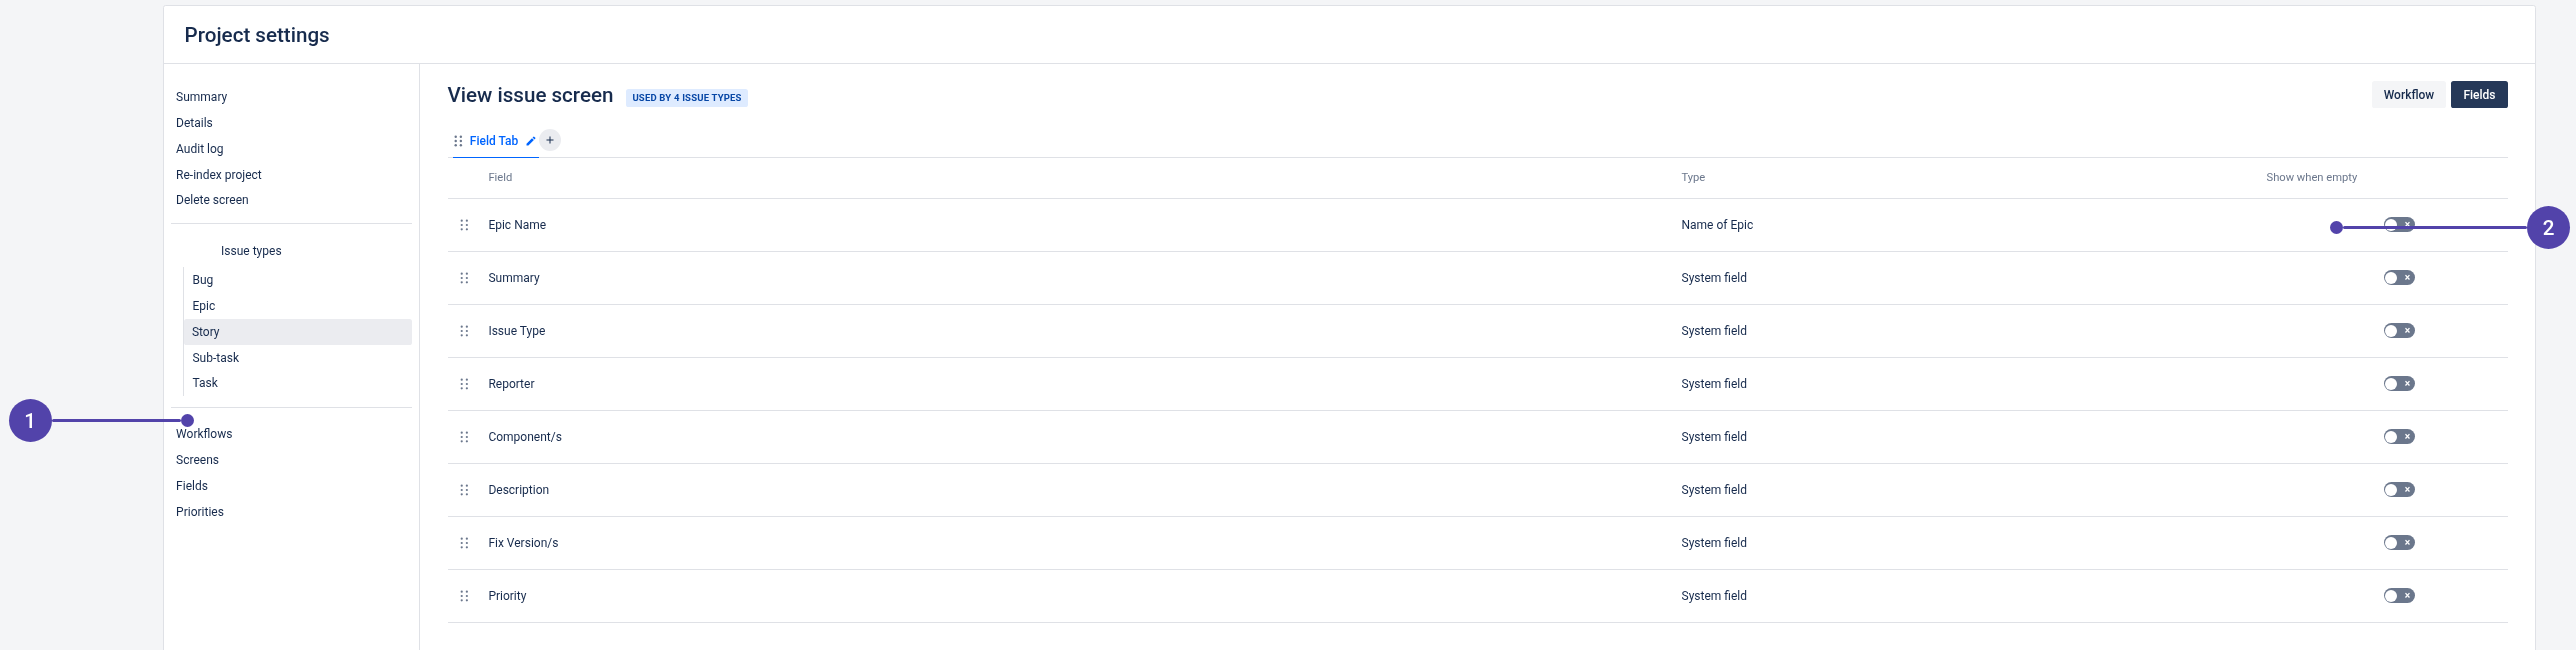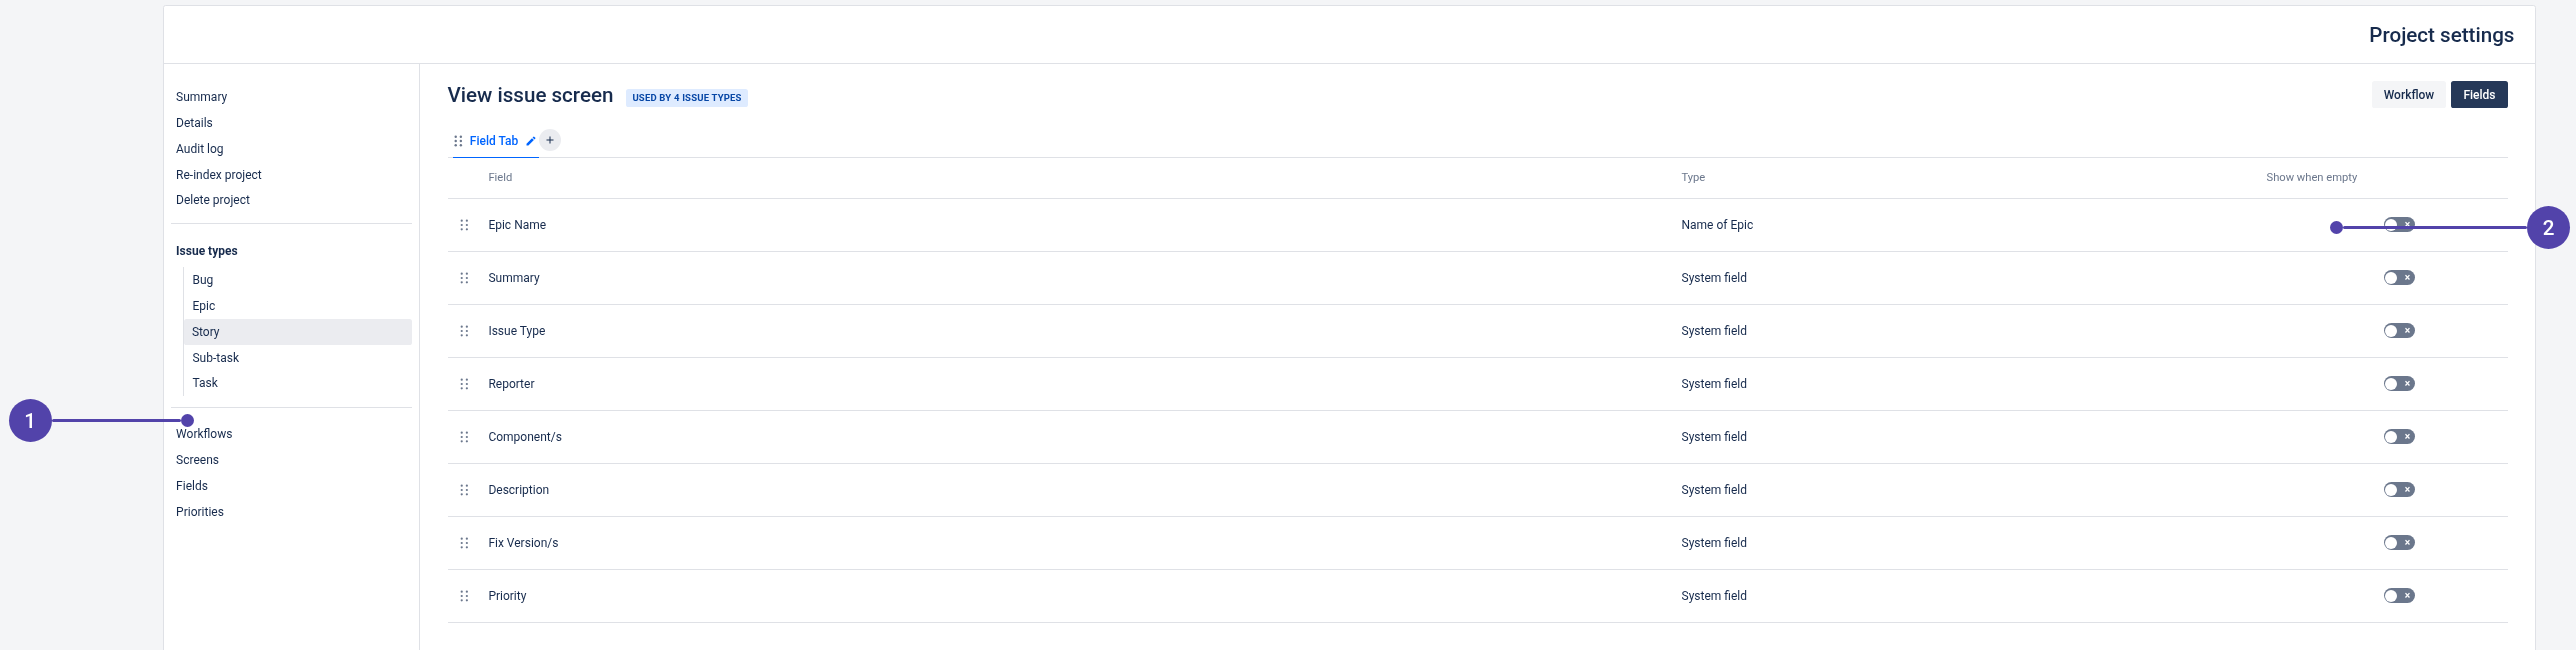--- a/index.html
+++ b/index.html
@@ -39,21 +39,20 @@
     background: var(--white);
     border: 0.9px solid var(--border);
     border-radius: 2.6px;
     display: flex;
     flex-direction: column;
     overflow: hidden;
   }
   .panel-header {
     padding: 17px 20.6px 15.5px 20.6px;
     border-bottom: 0.9px solid var(--border);
-    text-align: right;
   }
   .panel-title {
     font-size: 20.6px;
     font-weight: 500;
     color: var(--navy);
   }
   .panel-body {
     flex: 1 1 auto;
     display: flex;
     min-height: 0;
@@ -70,22 +69,23 @@
   }
   .side-group:last-child { border-bottom: none; }
   .side-item, .side-subitem, .side-heading {
     display: block;
     padding: 6.9px 0 6.9px 5.2px;
     color: var(--text);
     line-height: 1;
     border-radius: 2.6px;
   }
   .side-heading {
-    font-weight: 700;
+    font-weight: 400;
     color: var(--text);
+    margin-left: 45px;
   }
   .side-sublist {
     margin-left: 12px;
     border-left: 1.7px solid var(--border);
     padding-left: 0;
     margin-top: 3.4px;
   }
   .side-subitem {
     margin-left: 0;
     padding: 6.9px 0 6.9px 8.6px;
@@ -266,21 +266,21 @@
       <div class="panel-title">Project settings</div>
     </div>
     <div class="panel-body">
 
       <nav class="sidebar">
         <div class="side-group">
           <a class="side-item">Summary</a>
           <a class="side-item">Details</a>
           <a class="side-item">Audit log</a>
           <a class="side-item">Re-index project</a>
-          <a class="side-item">Delete project</a>
+          <a class="side-item">Delete screen</a>
         </div>
 
         <div class="side-group">
           <div class="side-heading">Issue types</div>
           <div class="side-sublist">
             <a class="side-subitem">Bug</a>
             <a class="side-subitem">Epic</a>
             <a class="side-subitem selected">Story</a>
             <a class="side-subitem">Sub-task</a>
             <a class="side-subitem">Task</a>

